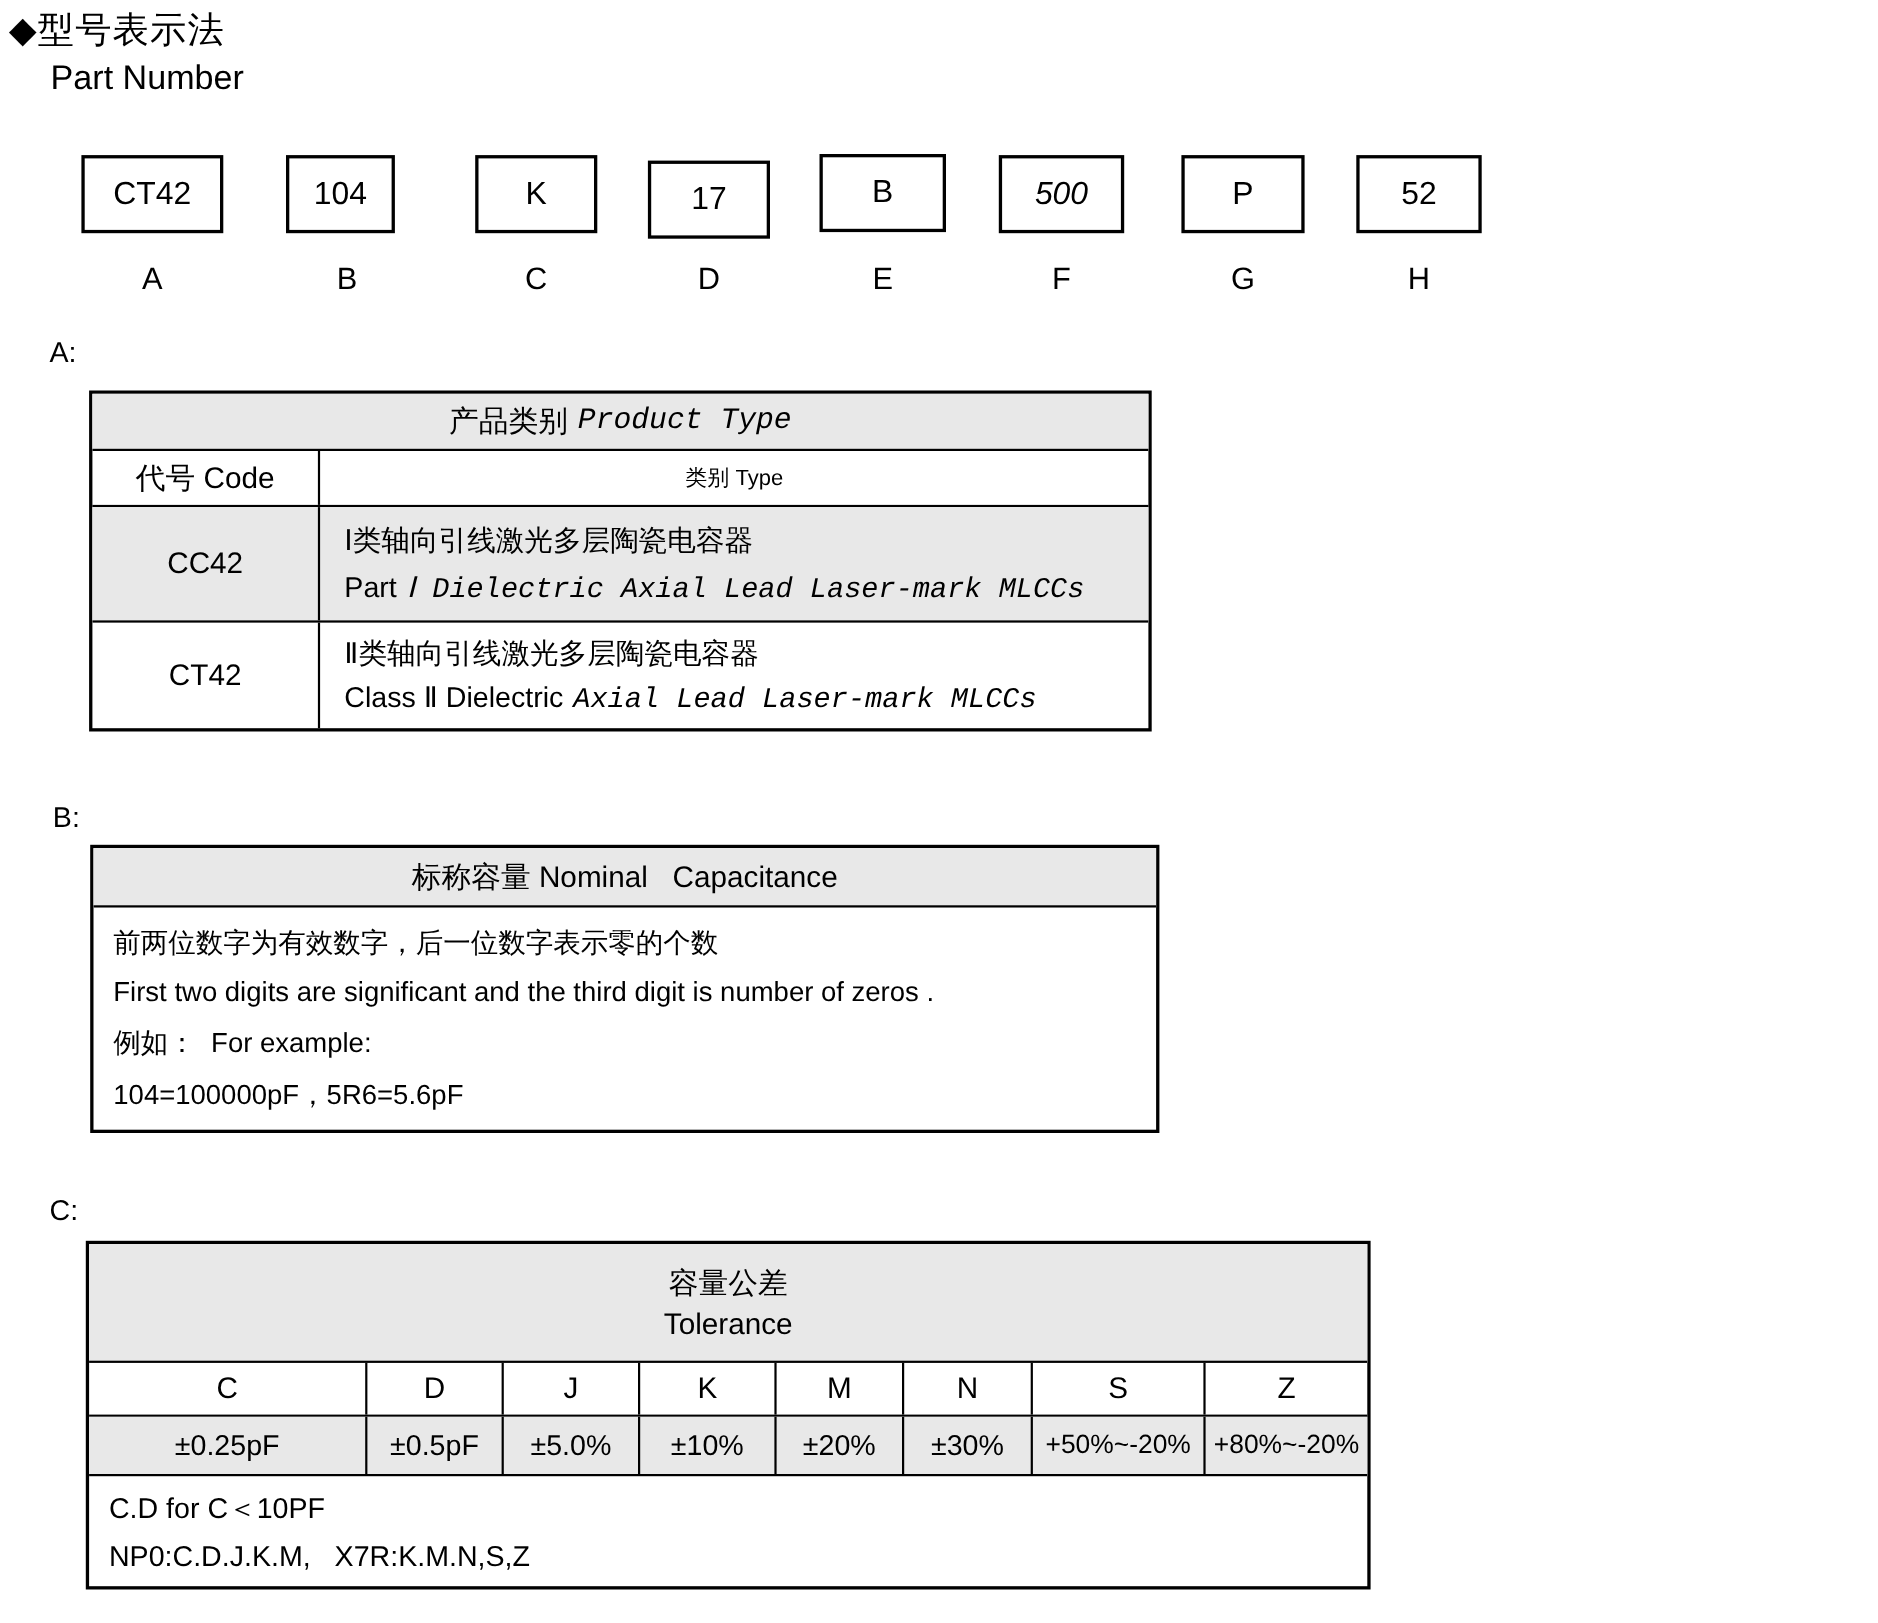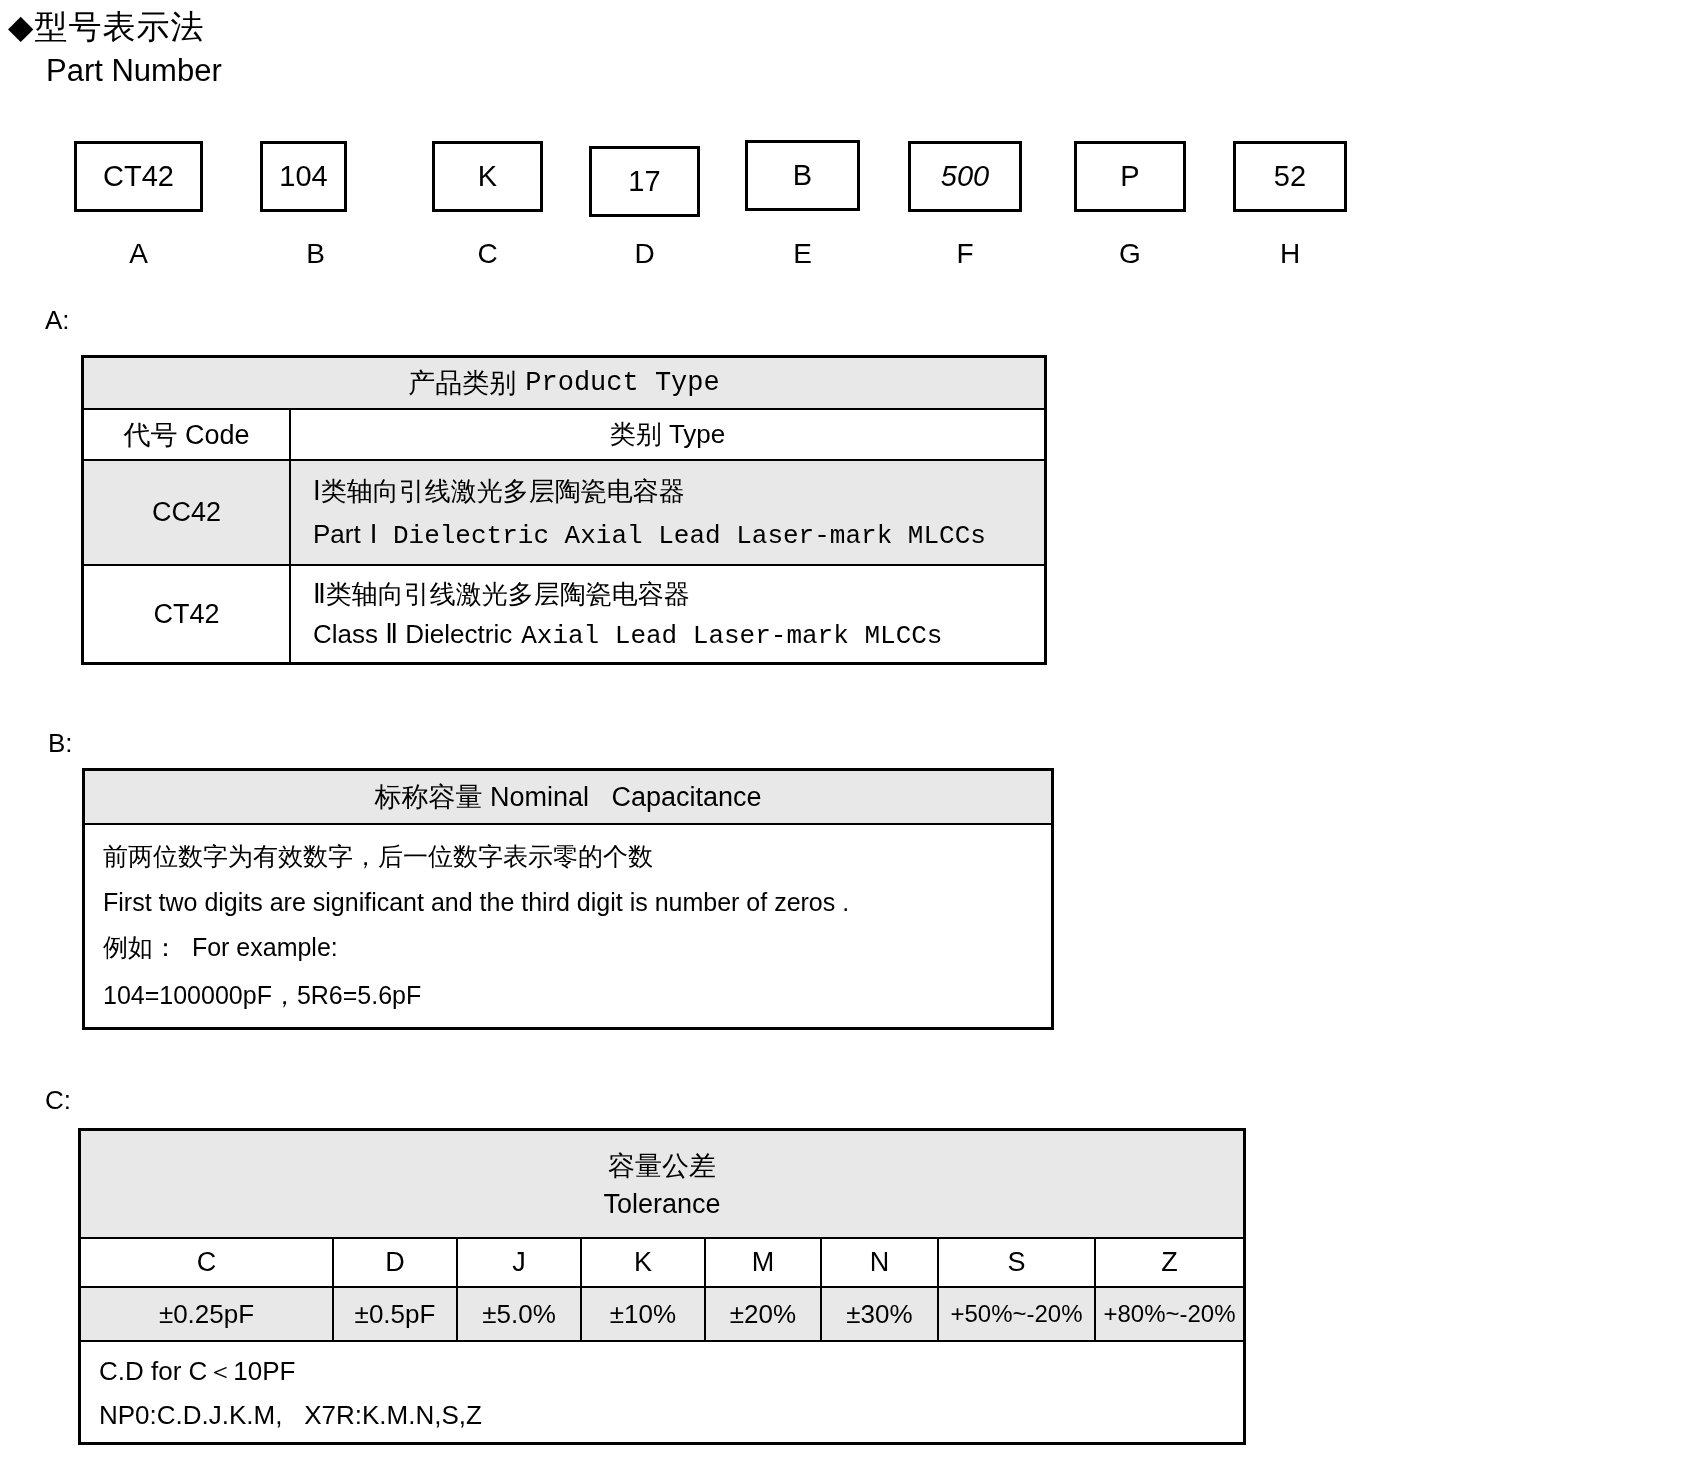--- a/index.html
+++ b/index.html
@@ -31,21 +31,21 @@
     display:flex; align-items:center; justify-content:center;
     font-size:28px;
   }
 
   
   .sec-label { font-size:26px; }
 
   
   .tbl { position:absolute; border:3px solid #000; background:#fff; }
   .gray { background:#e8e8e8; }
-  .cjk-mono { font-family:"Liberation Mono","DejaVu Sans Mono",monospace; }
+  .cjk-mono { font-family:"Liberation Mono","DejaVu Sans Mono",monospace;font-style:italic; }
   .en-sans { margin-right:9px; }
 
   
   .tbl-a { left:81px; top:355px; width:966px; height:310px; }
   .a-header {
     height:52px; border-bottom:2px solid #000;
     display:flex; align-items:center; justify-content:center;
     font-size:27px;
   }
   .a-row { display:grid; grid-template-columns:207px 1fr; border-bottom:2px solid #000; }
@@ -53,21 +53,21 @@
   .a-sub { height:51px; }
   .a-data1 { height:105px; }
   .a-data2 { height:96px; }
   .a-cell-code {
     border-right:2px solid #000;
     display:flex; align-items:center; justify-content:center;
     font-size:27px;
   }
   .a-cell-head {
     display:flex; align-items:center; justify-content:center;
-    font-size:26px;
+    font-size:20px;
   }
   .a-cell-desc {
     display:flex; flex-direction:column; justify-content:space-around;
     padding:8px 10px 8px 22px; font-size:26px;
   }
   .a-desc-en { font-size:26px; }
 
   
   .tbl-b { left:82px; top:768px; width:972px; height:262px; }
   .b-header {
@@ -110,21 +110,21 @@
 <body>
 
 <div class="page">
 
   <div class="abs title-zh pre">◆型号表示法</div>
   <div class="abs title-en pre">Part Number</div>
 
   <div class="pn-box" style="left:74px;width:129px;">
       <span class="pre">CT42</span>
     </div>
-  <div class="pn-box" style="left:260px;width:87px;">
+  <div class="pn-box" style="left:260px;width:99px;">
       <span class="pre">104</span>
     </div>
   <div class="pn-box" style="left:432px;width:111px;">
       <span class="pre">K</span>
     </div>
   <div class="pn-box" style="left:589px;width:111px;top:146px;">
       <span class="pre">17</span>
     </div>
   <div class="pn-box" style="left:745px;width:115px;top:140px;">
       <span class="pre">B</span>

